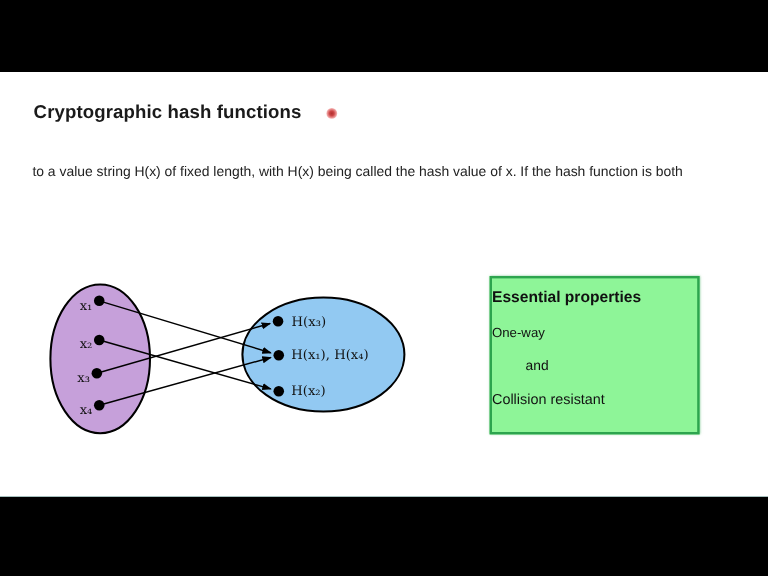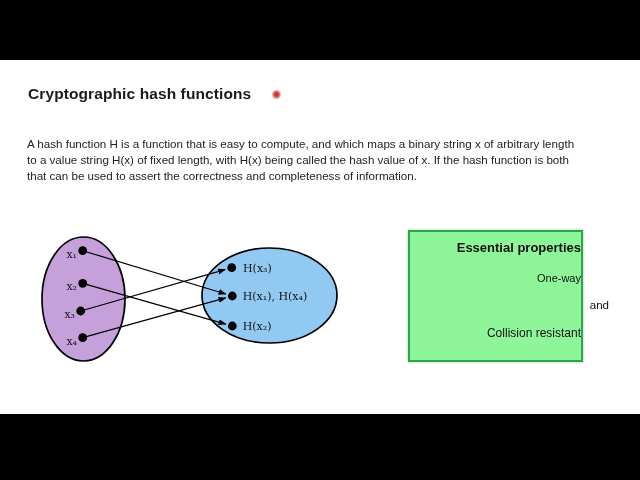--- a/index.html
+++ b/index.html
@@ -76,21 +76,21 @@
     height: 132px;
     box-sizing: border-box;
     border: 2.5px solid #2da44e;
     background: #8ef598;
     box-shadow: 0 0 2px rgba(45,164,78,0.6);
   }
   .props-box .props-line {
     position: absolute;
     left: 0;
     width: 100%;
-    text-align: right;
+    text-align: left;
     color: #111;
   }
   .props-title {
     top: 8px;
     font-size: 13px;
     font-weight: bold;
   }
   .props-l1 { top: 40px; font-size: 11px; }
   .props-l2 { top: 67px; font-size: 11.5px; margin-left: 28px; }
   .props-l3 { top: 94px; font-size: 12px; }
@@ -110,23 +110,21 @@
 
   <div class="letterbox letterbox-top"></div>
 
   <div class="slide">
 
     <h1 class="slide-title">Cryptographic hash functions</h1>
 
     <span class="pointer-dot"></span>
 
     <div class="intro">
-      <div class="line">A hash function H is a function that is easy to compute, and which maps a binary string x of arbitrary length</div>
       <div class="line">to a value string H(x) of fixed length, with H(x) being called the hash value of x. If the hash function is both</div>
-      <div class="line">that can be used to assert the correctness and completeness of information.</div>
     </div>
 
     <svg class="diagram-svg" viewBox="0 0 330 150" xmlns="http://www.w3.org/2000/svg">
       <defs>
         <marker id="arrow" markerWidth="9" markerHeight="8" refX="7" refY="3" orient="auto" markerUnits="userSpaceOnUse">
           <path d="M0,0 L8,3 L0,6 Z" fill="#000"></path>
         </marker>
       </defs>
 
       <ellipse cx="53.5" cy="74" rx="41.5" ry="62" stroke="#000" stroke-width="1.7" fill="#c6a0da"></ellipse>

